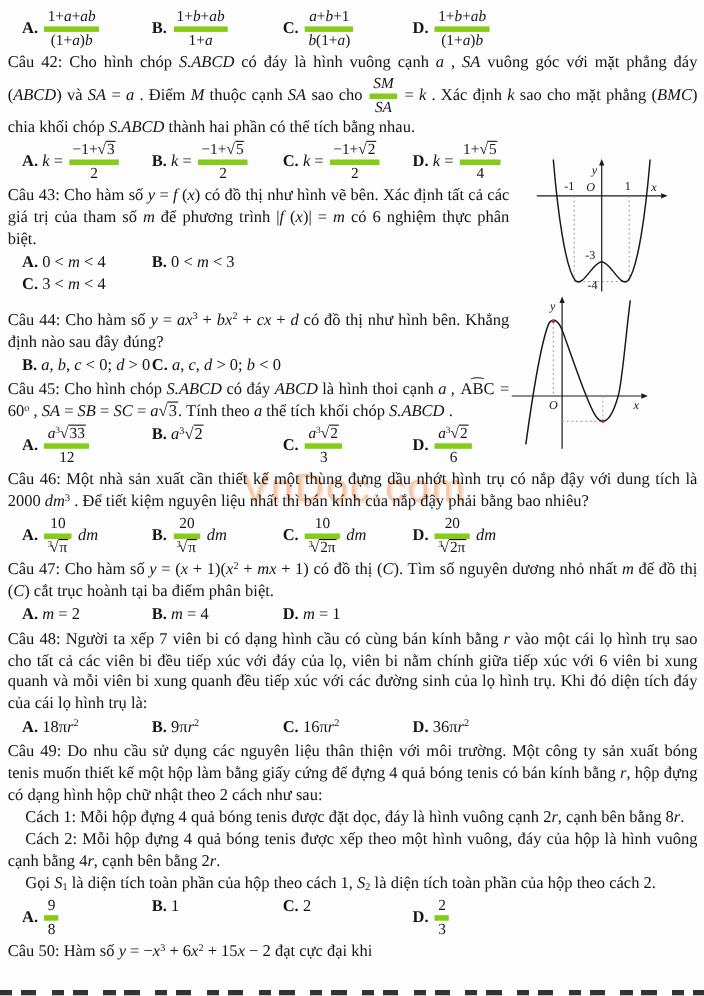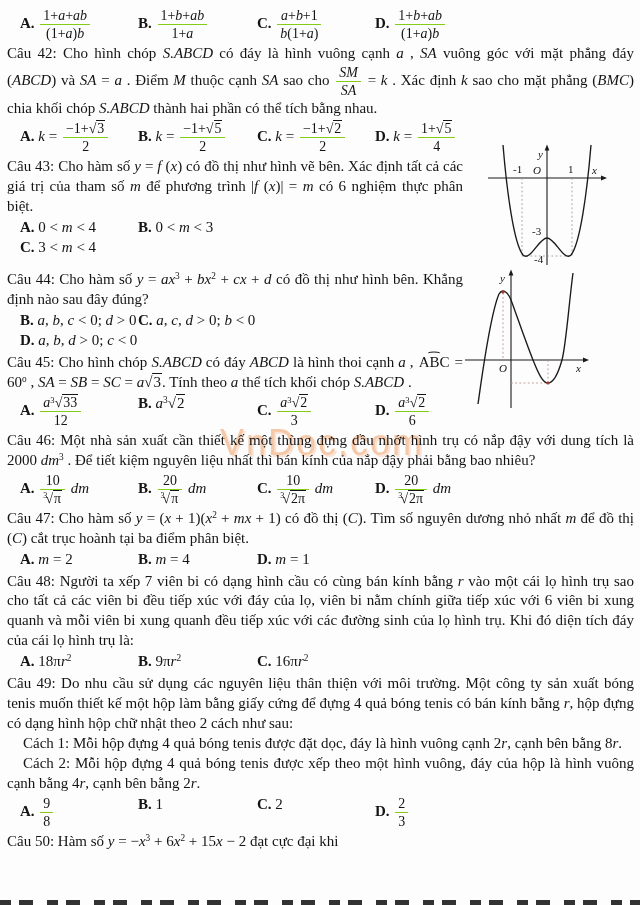--- a/index.html
+++ b/index.html
@@ -16,21 +16,21 @@
   .qnum{font-weight:normal}
   .mi{font-style:italic}
   sup{font-size:.62em;line-height:0;vertical-align:.5em}
   sub{font-size:.62em;line-height:0;vertical-align:-.25em}
   .opts{display:grid;padding-left:13px;margin:1px 0 2px 0;line-height:1.33}
   .opts.c4{grid-template-columns:118px 119px 118px 1fr}
   .opts.c2{grid-template-columns:118px 1fr}
   .opt{white-space:nowrap}
   .opt .lbl{font-weight:bold}
   .frac{display:inline-block;vertical-align:middle;text-align:center;line-height:1.08;font-size:.93em;margin:1px 2px}
-  .frac .fn{display:block;border-bottom:1px solid #84cc16;padding:0 3px 1px 3px}
+  .frac .fn{display:block;border-bottom:5px solid #84cc16;padding:0 3px 1px 3px}
   .frac .fd{display:block;padding:1px 3px 0 3px}
   .sqrt{white-space:nowrap}
   .sqrt .rd{font-style:normal}
   .sqrt .bar{border-top:1px solid #141414;padding:0 1px}
   .root .ix{font-size:.58em;line-height:0;vertical-align:.6em;margin-right:-2px}
   .hat{position:relative;padding:0 1px;display:inline-block}
   .hat::before{content:"⌢";position:absolute;left:50%;top:-.72em;transform:translateX(-50%) scaleX(2.1);
     font-size:.7em;font-style:normal;color:#141414}
   #watermark{
     position:absolute;left:220px;top:422px;z-index:1;
@@ -81,21 +81,20 @@
         <span class="opt"><b class="lbl">A.</b><span> </span><span>0 &lt; </span><span class="mi">m</span><span> &lt; 4</span></span>
         <span class="opt"><b class="lbl">B.</b><span> </span><span>0 &lt; </span><span class="mi">m</span><span> &lt; 3</span></span>
         <span class="opt"><b class="lbl">C.</b><span> </span><span>3 &lt; </span><span class="mi">m</span><span> &lt; 4</span></span>
       </div>
     </div>
     <div class="qblock narrow gapTop">
       <p><b class="qnum">Câu 44:</b><span> </span><span>Cho hàm số </span><span class="mi">y</span><span> = </span><span class="mi">ax</span><sup>3</sup><span> + </span><span class="mi">bx</span><sup>2</sup><span> + </span><span class="mi">cx</span><span> + </span><span class="mi">d</span><span>  có đồ thị như hình bên. Khẳng định nào sau đây đúng?</span></p>
       <div class="opts c2">
         <span class="opt"><b class="lbl">B.</b><span> </span><span class="mi">a</span><span>, </span><span class="mi">b</span><span>, </span><span class="mi">c</span><span> &lt; 0; </span><span class="mi">d</span><span> &gt; 0</span></span>
         <span class="opt"><b class="lbl">C.</b><span> </span><span class="mi">a</span><span>, </span><span class="mi">c</span><span>, </span><span class="mi">d</span><span> &gt; 0; </span><span class="mi">b</span><span> &lt; 0</span></span>
-        <span class="opt"><b class="lbl">D.</b><span> </span><span class="mi">a</span><span>, </span><span class="mi">b</span><span>, </span><span class="mi">d</span><span> &gt; 0; </span><span class="mi">c</span><span> &lt; 0</span></span>
       </div>
     </div>
     <div class="qblock narrow">
       <p><b class="qnum">Câu 45:</b><span> </span><span>Cho hình chóp </span><span class="mi">S.ABCD</span><span> có đáy </span><span class="mi">ABCD</span><span> là hình thoi cạnh </span><span class="mi">a</span><span> , </span><span class="hat">ABC</span><span> = 60</span><sup>o</sup><span> ,  </span><span class="mi">SA</span><span> = </span><span class="mi">SB</span><span> = </span><span class="mi">SC</span><span> = </span><span class="mi">a</span><span class="sqrt"><span class="rd">√</span><span class="bar"><span>3</span></span></span><span>.  Tính theo </span><span class="mi">a</span><span> thể tích khối chóp </span><span class="mi">S.ABCD</span><span> .</span></p>
       <div class="opts c4">
         <span class="opt"><b class="lbl">A.</b><span> </span><span class="frac"><span class="fn"><span class="mi">a</span><sup>3</sup><span class="sqrt"><span class="rd">√</span><span class="bar"><span>33</span></span></span></span><span class="fd"><span>12</span></span></span></span>
         <span class="opt"><b class="lbl">B.</b><span> </span><span class="mi">a</span><sup>3</sup><span class="sqrt"><span class="rd">√</span><span class="bar"><span>2</span></span></span></span>
         <span class="opt"><b class="lbl">C.</b><span> </span><span class="frac"><span class="fn"><span class="mi">a</span><sup>3</sup><span class="sqrt"><span class="rd">√</span><span class="bar"><span>2</span></span></span></span><span class="fd"><span>3</span></span></span></span>
         <span class="opt"><b class="lbl">D.</b><span> </span><span class="frac"><span class="fn"><span class="mi">a</span><sup>3</sup><span class="sqrt"><span class="rd">√</span><span class="bar"><span>2</span></span></span></span><span class="fd"><span>6</span></span></span></span>
       </div>
@@ -116,26 +115,28 @@
         <span class="opt"><b class="lbl">B.</b><span> </span><span class="mi">m</span><span> = 4</span></span>
         <span class="opt"><b class="lbl">D.</b><span> </span><span class="mi">m</span><span> = 1</span></span>
       </div>
     </div>
     <div class="qblock">
       <p><b class="qnum">Câu 48:</b><span> </span><span>Người ta xếp 7 viên bi có dạng hình cầu có cùng bán kính bằng </span><span class="mi">r</span><span> vào một cái lọ hình trụ sao cho tất cả các viên bi đều tiếp xúc với đáy của lọ, viên bi nằm chính giữa tiếp xúc với 6 viên bi xung quanh và mỗi viên bi xung quanh đều tiếp xúc với các đường sinh của lọ hình trụ. Khi đó diện tích đáy của cái lọ hình trụ là:</span></p>
       <div class="opts c4">
         <span class="opt"><b class="lbl">A.</b><span> </span><span>18π</span><span class="mi">r</span><sup>2</sup></span>
         <span class="opt"><b class="lbl">B.</b><span> </span><span>9π</span><span class="mi">r</span><sup>2</sup></span>
         <span class="opt"><b class="lbl">C.</b><span> </span><span>16π</span><span class="mi">r</span><sup>2</sup></span>
+        <span class="opt"><b class="lbl">D.</b><span> </span><span>36π</span><span class="mi">r</span><sup>2</sup></span>
       </div>
     </div>
     <div class="qblock">
       <p><b class="qnum">Câu 49:</b><span> </span><span>Do nhu cầu sử dụng các nguyên liệu thân thiện với môi trường. Một công ty sản xuất bóng tenis muốn thiết kế một hộp làm bằng giấy cứng để đựng 4 quả bóng tenis có bán kính bằng </span><span class="mi">r</span><span>, hộp đựng có dạng hình hộp chữ nhật theo 2 cách như sau:</span></p>
       <p class="ind"><span>Cách 1: Mỗi hộp đựng 4 quả bóng tenis được đặt dọc, đáy là hình vuông cạnh 2</span><span class="mi">r</span><span>, cạnh bên bằng 8</span><span class="mi">r</span><span>.</span></p>
       <p class="ind"><span>Cách 2: Mỗi hộp đựng 4 quả bóng tenis được xếp theo một hình vuông, đáy của hộp là hình vuông cạnh bằng 4</span><span class="mi">r</span><span>, cạnh bên bằng 2</span><span class="mi">r</span><span>.</span></p>
+      <p class="ind"><span>Gọi </span><span class="mi">S</span><sub>1</sub><span> là diện tích toàn phần của hộp theo cách 1, </span><span class="mi">S</span><sub>2</sub><span> là diện tích toàn phần của hộp theo cách 2.</span></p>
       <div class="opts c4">
         <span class="opt"><b class="lbl">A.</b><span> </span><span class="frac"><span class="fn"><span>9</span></span><span class="fd"><span>8</span></span></span></span>
         <span class="opt"><b class="lbl">B.</b><span> </span><span>1</span></span>
         <span class="opt"><b class="lbl">C.</b><span> </span><span>2</span></span>
         <span class="opt"><b class="lbl">D.</b><span> </span><span class="frac"><span class="fn"><span>2</span></span><span class="fd"><span>3</span></span></span></span>
       </div>
     </div>
     <div class="qblock">
       <p><b class="qnum">Câu 50:</b><span> </span><span>Hàm số </span><span class="mi">y</span><span> = −</span><span class="mi">x</span><sup>3</sup><span> + 6</span><span class="mi">x</span><sup>2</sup><span> + 15</span><span class="mi">x</span><span> − 2 đạt cực đại khi</span></p>
     </div>

